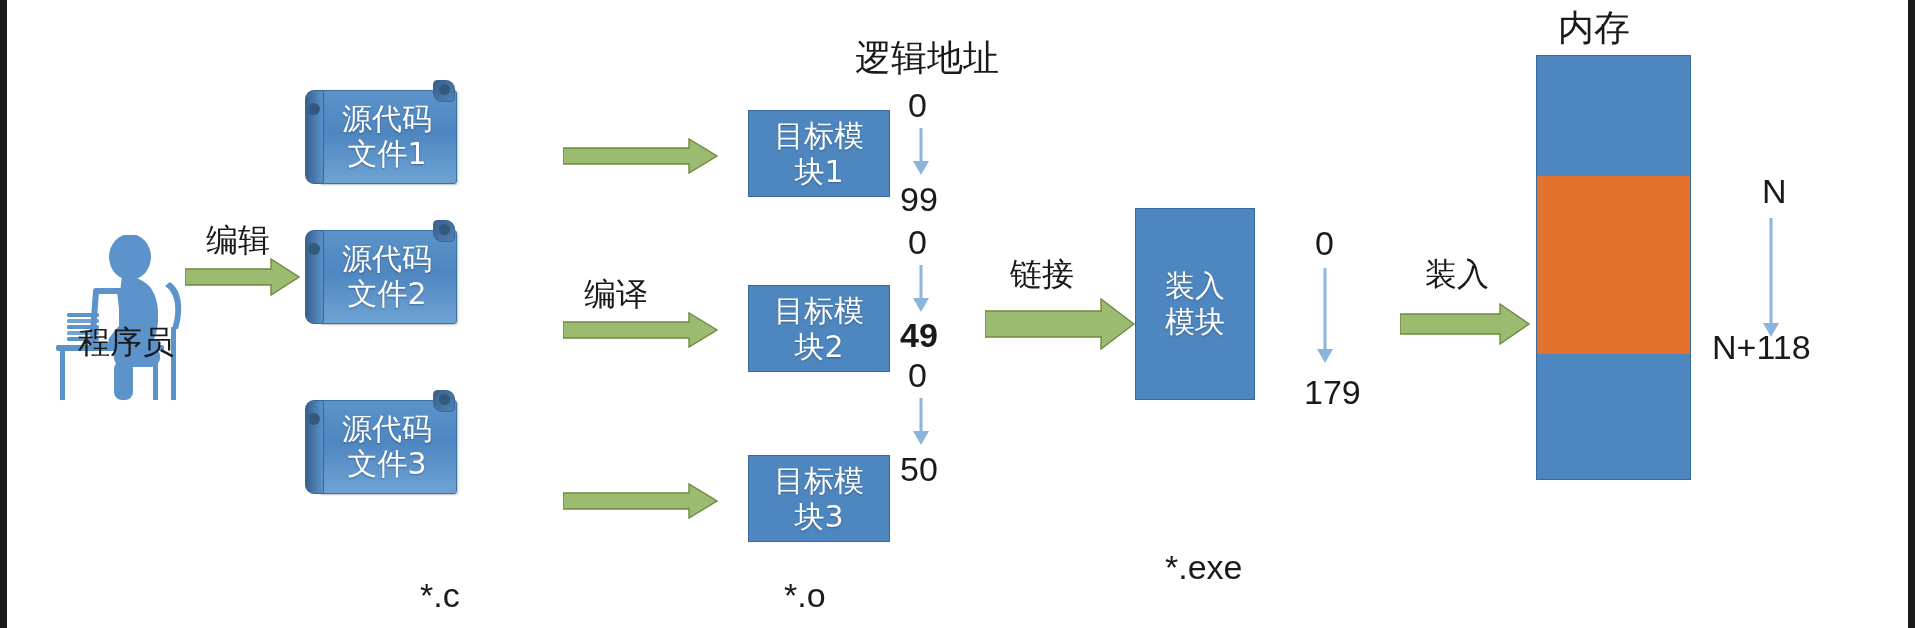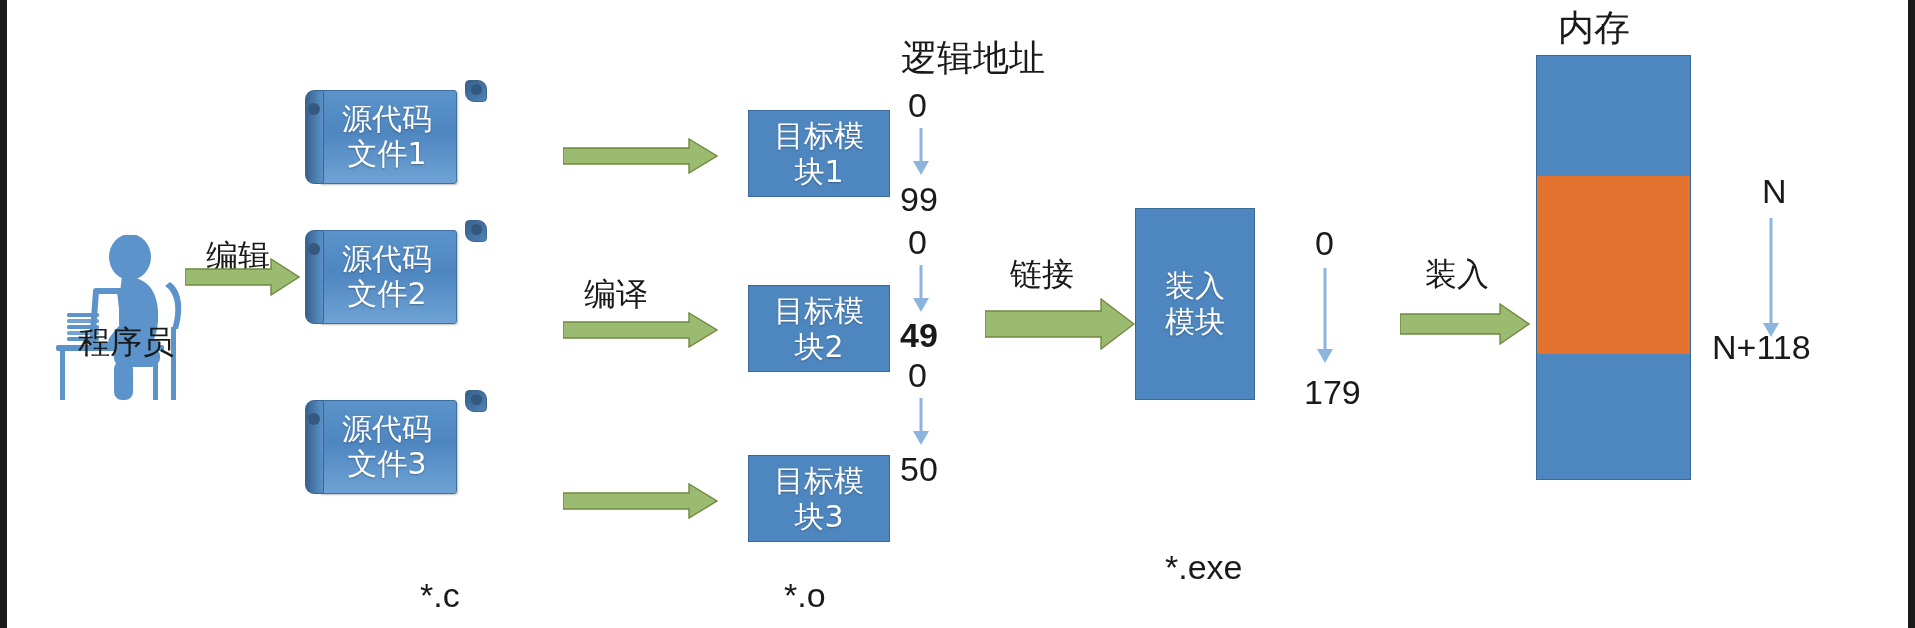--- a/index.html
+++ b/index.html
@@ -44,21 +44,20 @@
     white-space: nowrap;
     line-height: 1;
     font-family: "Liberation Sans", sans-serif;
   }
 
   
   .scroll {
     position: absolute;
     width: 150px;
     height: 102px;
-    padding-left: 32px;
   }
   .scroll .body {
     position: absolute;
     left: 14px;
     top: 10px;
     width: 136px;
     height: 92px;
     background: linear-gradient(180deg, #5b93ca 0%, #4e86c0 45%, #6fa3d4 100%);
     border: 1px solid #3f6f9f;
     border-radius: 3px;
@@ -193,21 +192,21 @@
 
         <rect x="62" y="126" width="19" height="39" rx="8"></rect>
 
         <path d="M118 47 C130 55 132 75 126 94 L120 94 C126 76 124 58 113 51 Z"></path>
         <rect x="119" y="92" width="5" height="73"></rect>
       </g>
     </svg>
   </div>
   <div class="label cn" style="left:78px; top:326px; font-size:32px;">程序员</div>
 
-  <div class="label cn" style="left:206px; top:240px; font-size:32px;">编辑</div>
+  <div class="label cn" style="left:206px; top:224px; font-size:32px;">编辑</div>
   <div class="garrow" style="left:185px; top:258px;">
     <svg width="115" height="38" viewBox="0 0 115 38" xmlns="http://www.w3.org/2000/svg">
       <path d="M0 11 L86 11 L86 1 L114 19 L86 37 L86 27 L0 27 Z" fill="#9bbb70" stroke="#70893f" stroke-width="1.4"></path>
     </svg>
   </div>
 
   <div class="scroll" style="left:305px; top:80px;">
     <div class="body"></div>
     <div class="curl-l">
         <div class="curl-dot-l"></div>
@@ -277,21 +276,21 @@
     <span>目标模</span>
     <span>块2</span>
   </div>
   <div class="bluebox" style="left:748px; top:455px; width:140px; height:85px;">
     <span>目标模</span>
     <span>块3</span>
   </div>
 
   <div class="label" style="left:784px; top:578px; font-size:34px;">*.o</div>
 
-  <div class="label cn" style="left:901px; top:40px; font-size:36px;">逻辑地址</div>
+  <div class="label cn" style="left:855px; top:40px; font-size:36px;">逻辑地址</div>
 
   <div class="num" style="left:908px; top:88px;">0</div>
   <div class="darrow" style="left:908px; top:128px;">
     <svg width="26" height="48" viewBox="0 0 26 48" xmlns="http://www.w3.org/2000/svg">
       <line x1="13" y1="0" x2="13" y2="38" stroke="#8db4dd" stroke-width="3"></line>
       <path d="M13 47 L5 33 L21 33 Z" fill="#8db4dd"></path>
     </svg>
   </div>
   <div class="num" style="left:900px; top:182px;">99</div>
 

